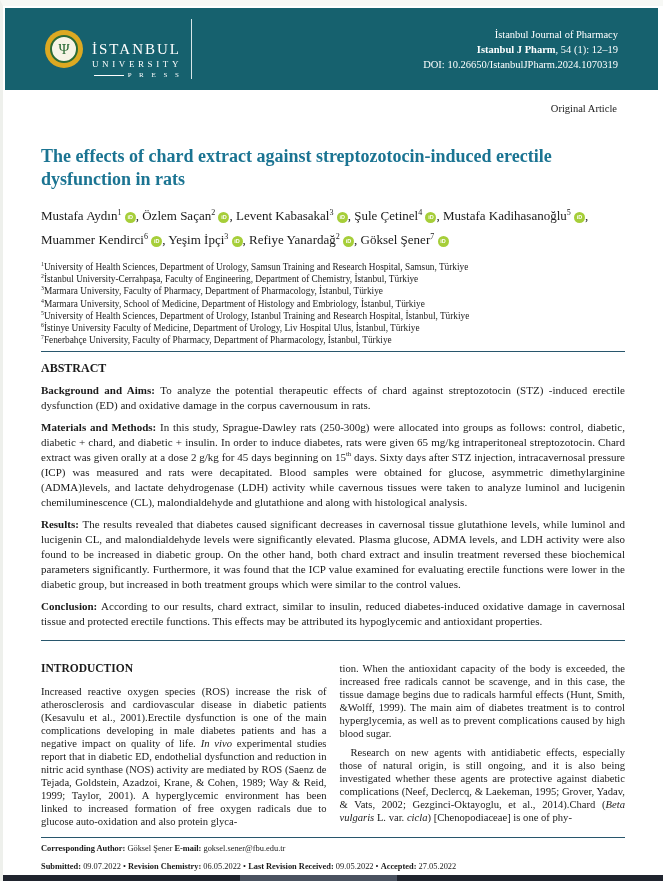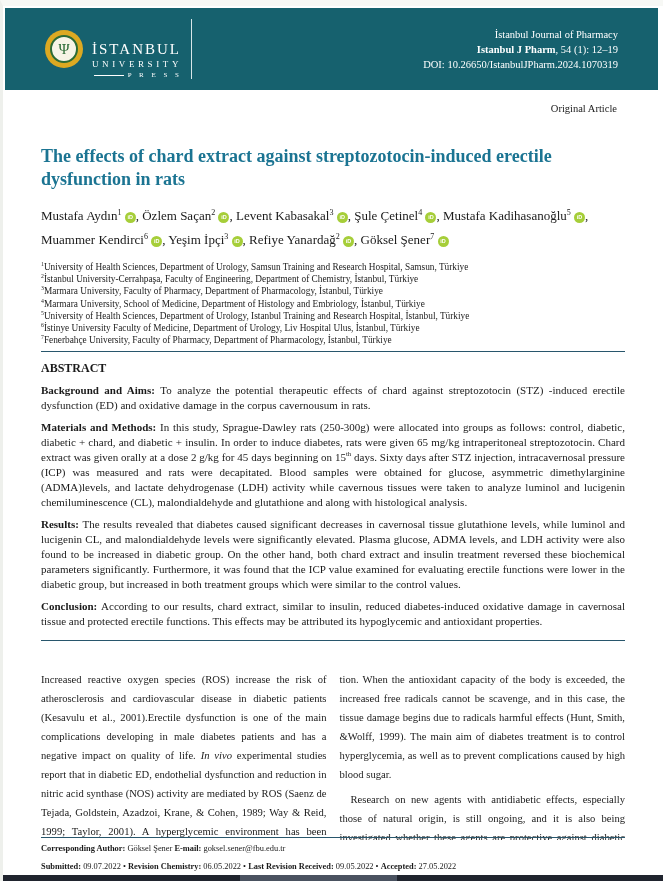--- a/index.html
+++ b/index.html
@@ -46,21 +46,21 @@
   .affils{margin-top:9px;font-size:9.3px;line-height:12.2px;color:#222;}
   .rule{height:0;border:0;border-top:1.6px solid #28566c;margin:5px 0 0 0;}
   .abstract-heading{margin-top:9px;font-size:12px;font-weight:bold;}
   .paras p.para{margin:6.5px 0 0 0;font-size:11px;line-height:15.1px;text-align:justify;}
   .rule2{margin-top:11px;}
 
   
   .columns{display:flex;gap:13px;margin-top:21px;max-height:178px;overflow:hidden;}
   .col{width:287px;font-size:10.6px;line-height:13.2px;text-align:justify;}
   .intro-heading{font-size:11.5px;font-weight:bold;margin-bottom:10px;}
-  .col p.para{margin:8px 0 0 0;font-size:10.6px;line-height:19px;text-align:justify;}
+  .col p.para{margin:0 0 0 0;font-size:10.6px;line-height:13px;text-align:justify;}
   .col p.para.indent{text-indent:11px;margin-top:6px;}
 
   
   .footer{position:absolute;left:38px;right:38px;top:831px;}
   .footer .rule{margin:0;}
   .foot-line{font-size:8.4px;line-height:15px;margin-top:3px;}
   .cc-row{display:flex;align-items:center;gap:5px;margin-top:3px;}
   .cc-badge{display:inline-flex;align-items:center;gap:2px;background:#d9d9d9;
     padding:2px 4px;}
   .cc-circle{width:9px;height:9px;border-radius:50%;border:1px solid #333;
@@ -122,20 +122,21 @@
       <p class="para"><span class="b">Background and Aims: </span><span>To analyze the potential therapeutic effects of chard against streptozotocin (STZ) -induced erectile dysfunction (ED) and oxidative damage in the corpus cavernousum in rats.</span></p>
       <p class="para"><span class="b">Materials and Methods: </span><span>In this study, Sprague-Dawley rats (250-300g) were allocated into groups as follows: control, diabetic, diabetic + chard, and diabetic + insulin. In order to induce diabetes, rats were given 65 mg/kg intraperitoneal streptozotocin. Chard extract was given orally at a dose 2 g/kg for 45 days beginning on 15</span><sup>th</sup><span> days. Sixty days after STZ injection, intracavernosal pressure (ICP) was measured and rats were decapitated. Blood samples were obtained for glucose, asymmetric dimethylarginine (ADMA)levels, and lactate dehydrogenase (LDH) activity while cavernous tissues were taken to analyze luminol and lucigenin chemiluminescence (CL), malondialdehyde and glutathione and along with histological analysis.</span></p>
       <p class="para"><span class="b">Results: </span><span>The results revealed that diabetes caused significant decreases in cavernosal tissue glutathione levels, while luminol and lucigenin CL, and malondialdehyde levels were significantly elevated. Plasma glucose, ADMA levels, and LDH activity were also found to be increased in diabetic group. On the other hand, both chard extract and insulin treatment reversed these biochemical parameters significantly. Furthermore, it was found that the ICP value examined for evaluating erectile functions were lower in the diabetic group, but increased in both treatment groups which were similar to the control values.</span></p>
       <p class="para"><span class="b">Conclusion: </span><span>According to our results, chard extract, similar to insulin, reduced diabetes-induced oxidative damage in cavernosal tissue and protected erectile functions. This effects may be attributed its hypoglycemic and antioxidant properties.</span></p>
     </div>
 
   <hr class="rule rule2">
 
   <div class="columns">
     <div class="col">
+      <div class="intro-heading">INTRODUCTION</div>
       <div>
           <p class="para"><span>Increased reactive oxygen species (ROS) increase the risk of atherosclerosis and cardiovascular disease in diabetic patients (Kesavulu et al., 2001).Erectile dysfunction is one of the main complications developing in male diabetes patients and has a negative impact on quality of life. </span><span class="i">In vivo</span><span> experimental studies report that in diabetic ED, endothelial dysfunction and reduction in nitric acid synthase (NOS) activity are mediated by ROS (Saenz de Tejada, Goldstein, Azadzoi, Krane, &amp; Cohen, 1989; Way &amp; Reid, 1999; Taylor, 2001). A hyperglycemic environment has been linked to increased formation of free oxygen radicals due to glucose auto-oxidation and also protein glyca-</span></p>
         </div>
     </div>
     <div class="col">
       <div>
           <p class="para"><span>tion. When the antioxidant capacity of the body is exceeded, the increased free radicals cannot be scavenge, and in this case, the tissue damage begins due to radicals harmful effects (Hunt, Smith, &amp;Wolff, 1999). The main aim of diabetes treatment is to control hyperglycemia, as well as to prevent complications caused by high blood sugar.</span></p>
           <p class="para indent"><span>Research on new agents with antidiabetic effects, especially those of natural origin, is still ongoing, and it is also being investigated whether these agents are protective against diabetic complications (Neef, Declercq, &amp; Laekeman, 1995; Grover, Yadav, &amp; Vats, 2002; Gezginci-Oktayoglu, et al., 2014).Chard (</span><span class="i">Beta vulgaris</span><span> L. var. </span><span class="i">cicla</span><span>) [Chenopodiaceae] is one of phy-</span></p>
         </div>
     </div>

